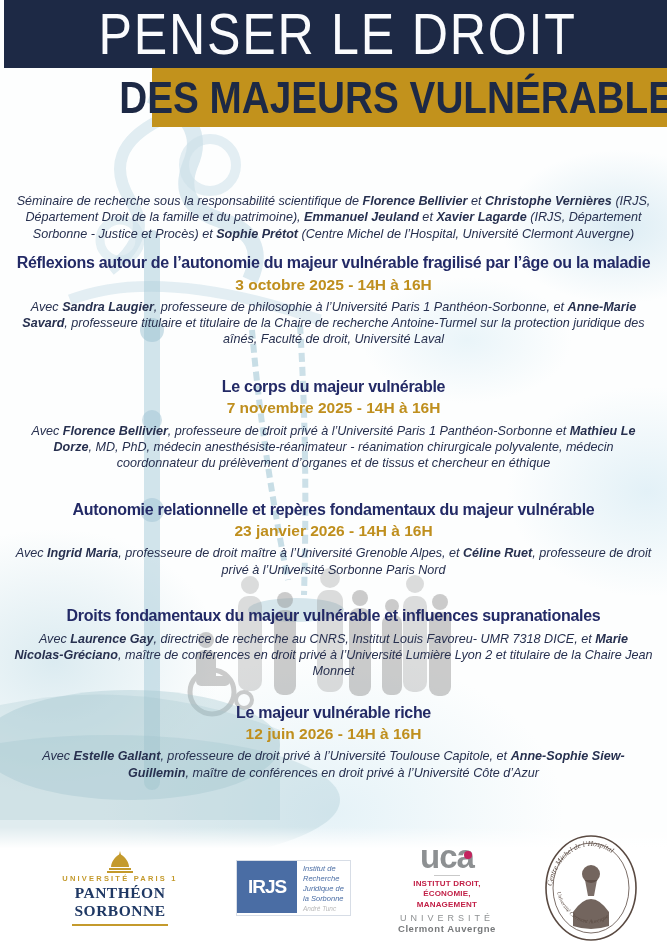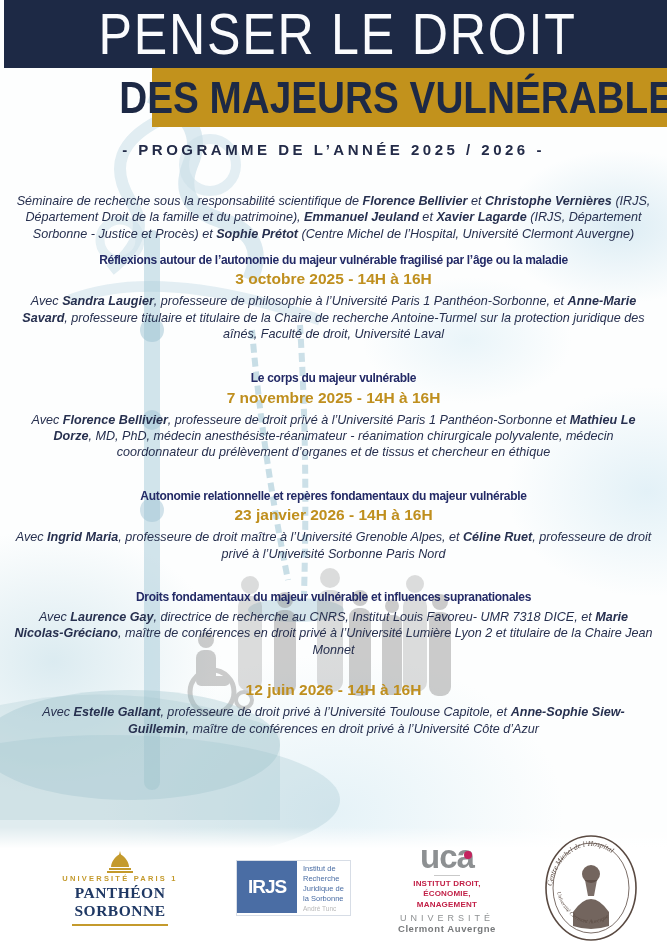--- a/index.html
+++ b/index.html
@@ -41,21 +41,21 @@
   
   .intro {
     position:absolute; top:193px; left:14px; width:639px; text-align:center; z-index:3;
     color:#27304f; font-size:12.6px; font-style:italic; line-height:1.3;
   }
   .b { font-weight:700; }
   
   .sessions { position:absolute; top:252px; left:0; width:667px; z-index:3; }
   .session { text-align:center; }
   .session .title {
-    color:#232a66; font-weight:700; font-size:12px; letter-spacing:-.3px; white-space:nowrap; line-height:1.35;
+    color:#232a66; font-weight:700; font-size:16px; letter-spacing:-.3px; white-space:nowrap; line-height:1.35;
   }
   .session .date {
     color:#bf8f1e; font-weight:700; font-size:15.5px; margin-top:1px; line-height:1.3;
   }
   .session .speakers {
     margin:4px auto 0; max-width:640px;
     color:#27304f; font-size:12.6px; font-style:italic; line-height:1.3;
   }
   .gap1{ margin-bottom:28px;} .gap2{ margin-bottom:27px;} .gap3{ margin-bottom:27px;} .gap4{ margin-bottom:22px;}
   
@@ -67,21 +67,21 @@
   
   .lg-p1 { text-align:center; width:160px; }
   .lg-p1 .dome { display:block; margin:0 auto 1px; }
   .lg-p1 .l1 { color:#c49a2c; font-size:7.5px; letter-spacing:2.2px; font-weight:700; }
   .lg-p1 .l2 { color:#1f3864; font-family:"Liberation Serif", serif; font-weight:700; font-size:15.5px; letter-spacing:.5px; margin-top:1px;}
   .lg-p1 .rule { width:96px; height:2px; background:#c49a2c; margin:4px auto 0; }
   
   .lg-irjs { display:flex; align-items:stretch; border:1px solid #d7dde6; }
   .irjs-box { width:60px; height:52px; background:#4a6da4; color:#fff; display:flex; align-items:center; justify-content:center;
     font-size:19px; font-weight:700; letter-spacing:-1px; }
-  .irjs-text { background:#fff; padding:3px 6px 2px; display:flex; flex-direction:column; justify-content:center; }
+  .irjs-text { background:#fff; padding:3px 6px 2px; display:flex; flex-direction:column; justify-content:center;font-style:italic; }
   .irjs-text .ln { color:#4a6da4; font-size:7.5px; line-height:1.35; }
   .irjs-text .ln-grey { color:#b9b9b9; font-size:6.5px; line-height:1.4; }
   
   .lg-uca { text-align:center; width:120px; }
   .uca-word { position:relative; display:inline-block; color:#8d9092; font-size:33px; font-weight:700; letter-spacing:-1px; line-height:.9; }
   .uca-dot { position:absolute; right:2px; top:9px; width:8px; height:8px; border-radius:50%; background:#c4235e; }
   .uca-div { width:26px; height:1px; background:#c9c9c9; margin:3px auto; }
   .uca-inst { color:#c22047; font-weight:700; font-size:8px; line-height:1.3; letter-spacing:.2px; }
   .uca-univ { color:#8d9092; font-size:9px; letter-spacing:4px; margin-top:3px; }
   .uca-univ2 { color:#77797b; font-weight:700; font-size:9.5px; letter-spacing:.6px; }
@@ -143,21 +143,20 @@
       <path d="M0 705 q140 -30 280 25 l0 90 l-280 0 z" opacity=".25"></path>
     </g>
   </svg>
 
   <div class="band-navy">
     <span class="t1">PENSER LE DROIT</span>
   </div>
   <div class="band-gold">
     <span class="t2">DES MAJEURS VULNÉRABLES</span>
   </div>
-  <div class="subtitle">- PROGRAMME DE L’ANNÉE 2025 / 2026 -</div>
 
   <p class="intro"><span>Séminaire de recherche sous la responsabilité scientifique de </span><span class="b">Florence Bellivier</span><span> et </span><span class="b">Christophe Vernières</span><span> (IRJS, Département Droit de la famille et du patrimoine), </span><span class="b">Emmanuel Jeuland</span><span> et </span><span class="b">Xavier Lagarde</span><span> (IRJS, Département Sorbonne - Justice et Procès) et </span><span class="b">Sophie Prétot</span><span> (Centre Michel de l’Hospital, Université Clermont Auvergne)</span></p>
 
   <div class="sessions">
 
     <div class="session gap1">
       <div class="title">Réflexions autour de l’autonomie du majeur vulnérable fragilisé par l’âge ou la maladie</div>
       <div class="date">3 octobre 2025 - 14H à 16H</div>
       <p class="speakers"><span>Avec </span><span class="b">Sandra Laugier</span><span>, professeure de philosophie à l’Université Paris 1 Panthéon-Sorbonne, et </span><span class="b">Anne-Marie Savard</span><span>, professeure titulaire et titulaire de la Chaire de recherche Antoine-Turmel sur la protection juridique des aînés, Faculté de droit, Université Laval</span></p>
     </div>
@@ -173,20 +172,21 @@
       <div class="date">23 janvier 2026 - 14H à 16H</div>
       <p class="speakers"><span>Avec </span><span class="b">Ingrid Maria</span><span>, professeure de droit maître à l’Université Grenoble Alpes, et </span><span class="b">Céline Ruet</span><span>, professeure de droit privé à l’Université Sorbonne Paris Nord</span></p>
     </div>
 
     <div class="session gap4">
       <div class="title">Droits fondamentaux du majeur vulnérable et influences supranationales</div>
       <p class="speakers"><span>Avec </span><span class="b">Laurence Gay</span><span>, directrice de recherche au CNRS, Institut Louis Favoreu- UMR 7318 DICE, et </span><span class="b">Marie Nicolas-Gréciano</span><span>, maître de conférences en droit privé à l’Université Lumière Lyon 2 et titulaire de la Chaire Jean Monnet</span></p>
     </div>
 
     <div class="session">
+      <div class="title">Le majeur vulnérable riche</div>
       <div class="date">12 juin 2026 - 14H à 16H</div>
       <p class="speakers"><span>Avec </span><span class="b">Estelle Gallant</span><span>, professeure de droit privé à l’Université Toulouse Capitole, et </span><span class="b">Anne-Sophie Siew-Guillemin</span><span>, maître de conférences en droit privé à l’Université Côte d’Azur</span></p>
     </div>
 
   </div>
 
   <div class="footer">
 
     <div class="lg-p1">
       <svg class="dome" width="30" height="22" viewBox="0 0 30 22">

